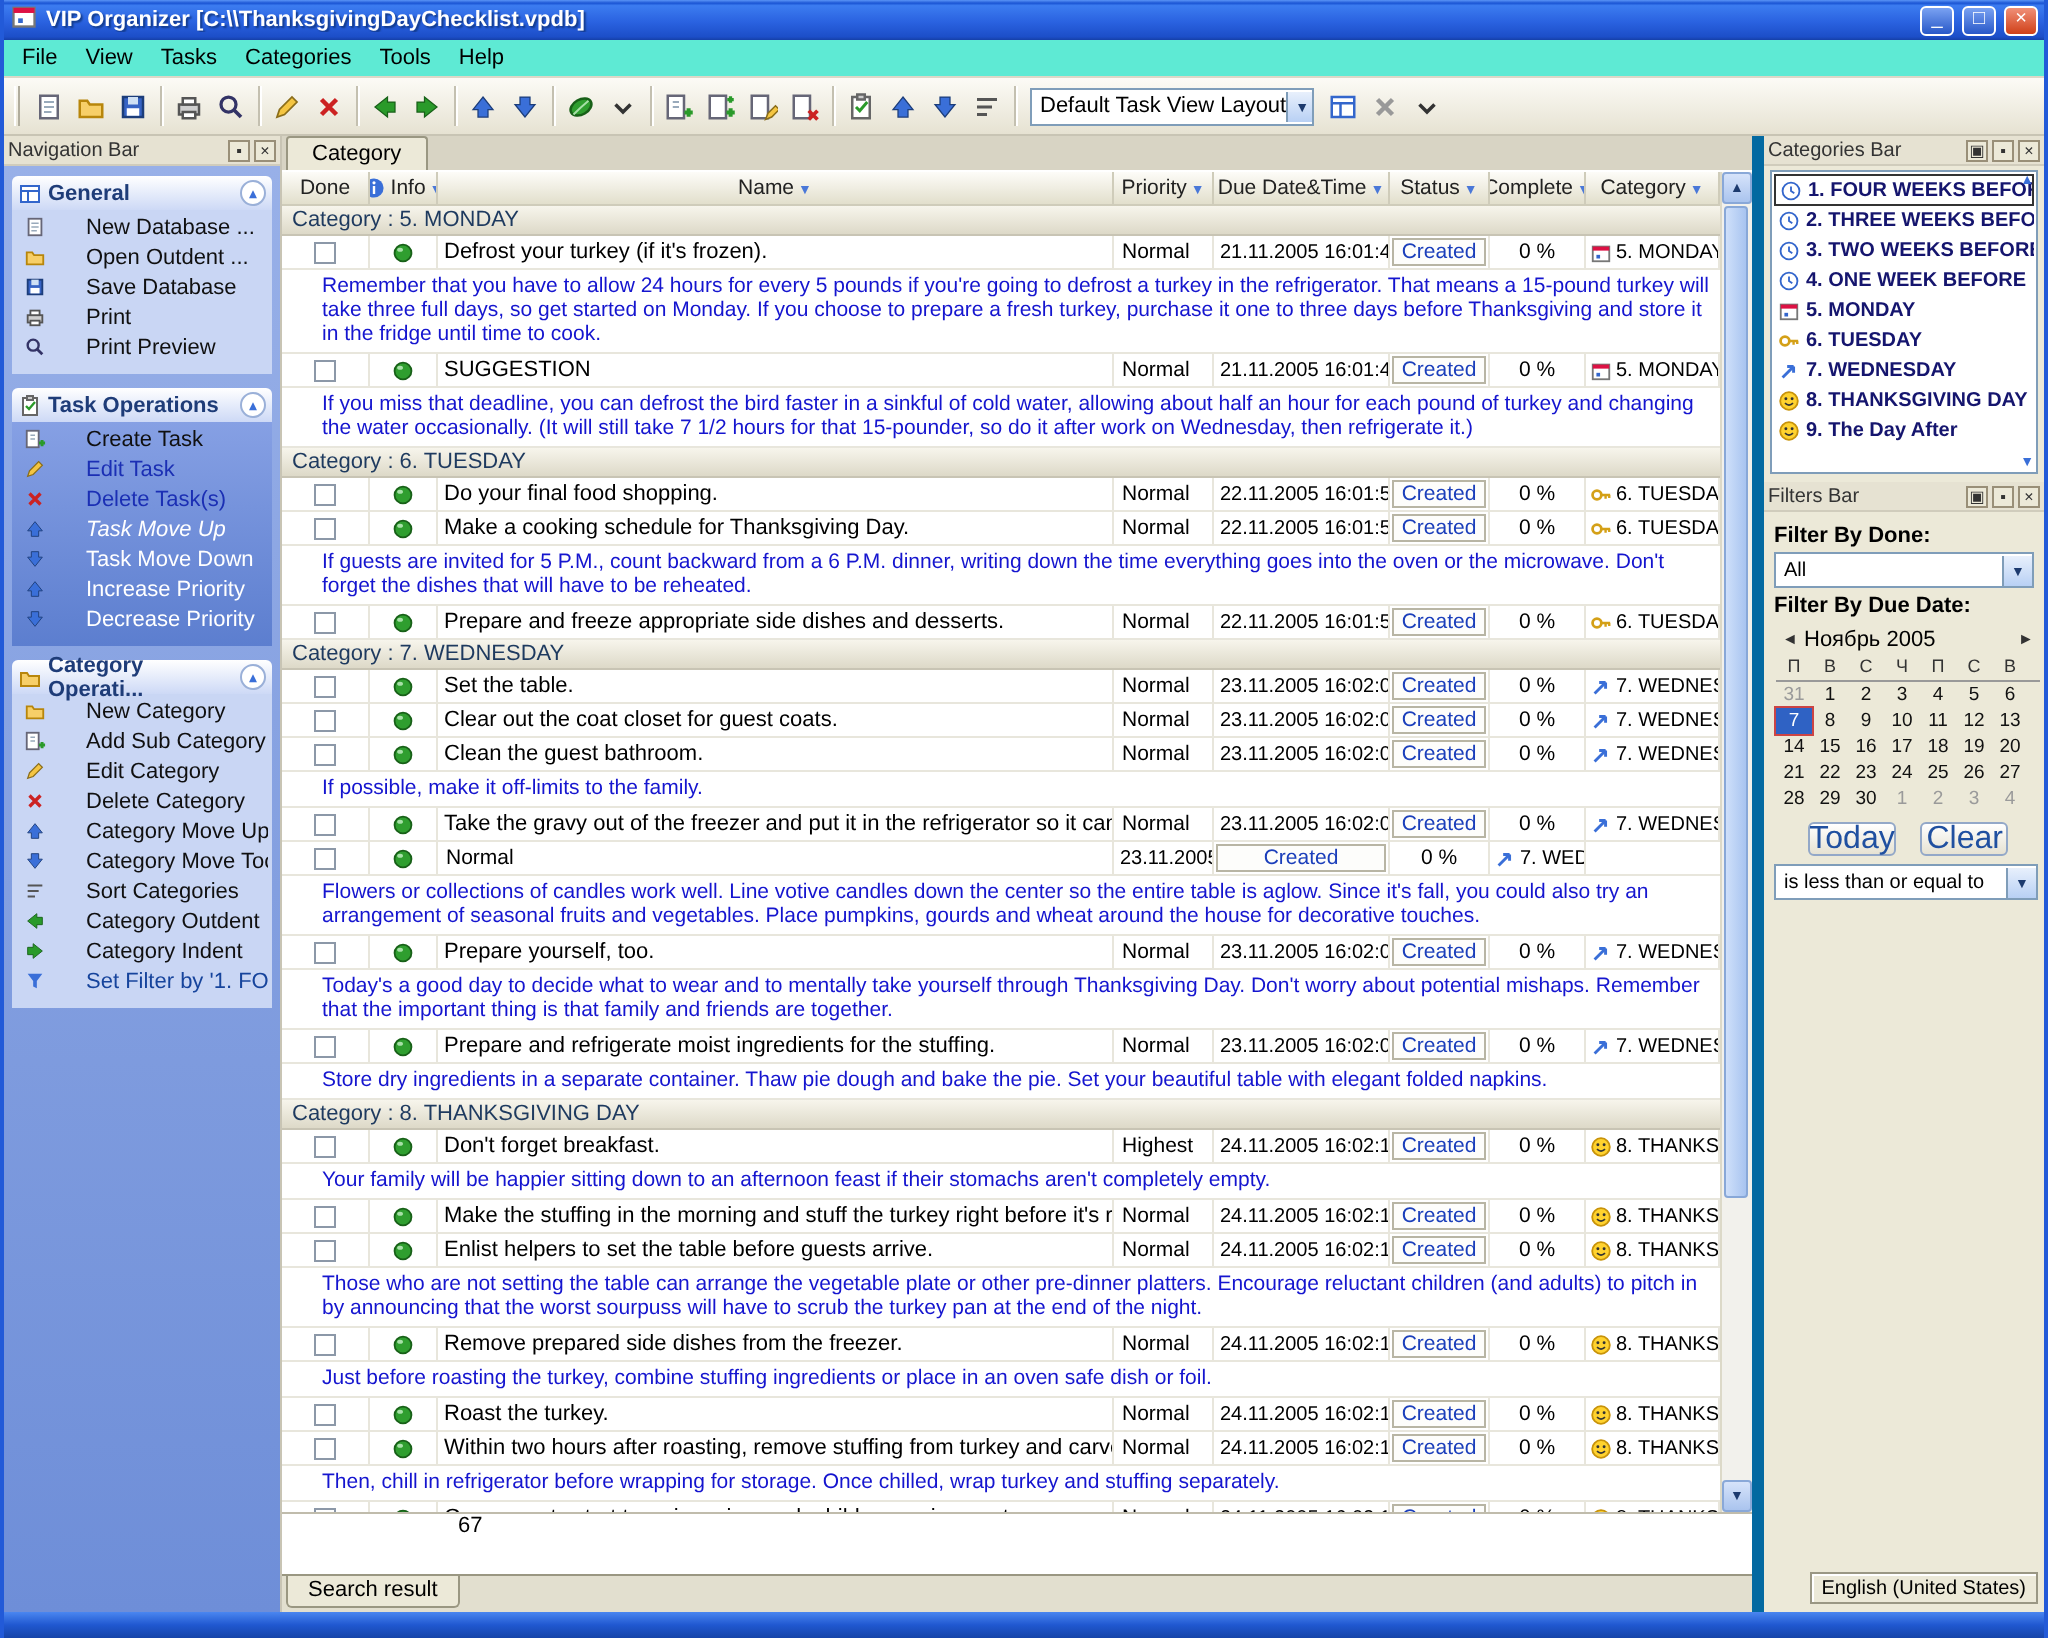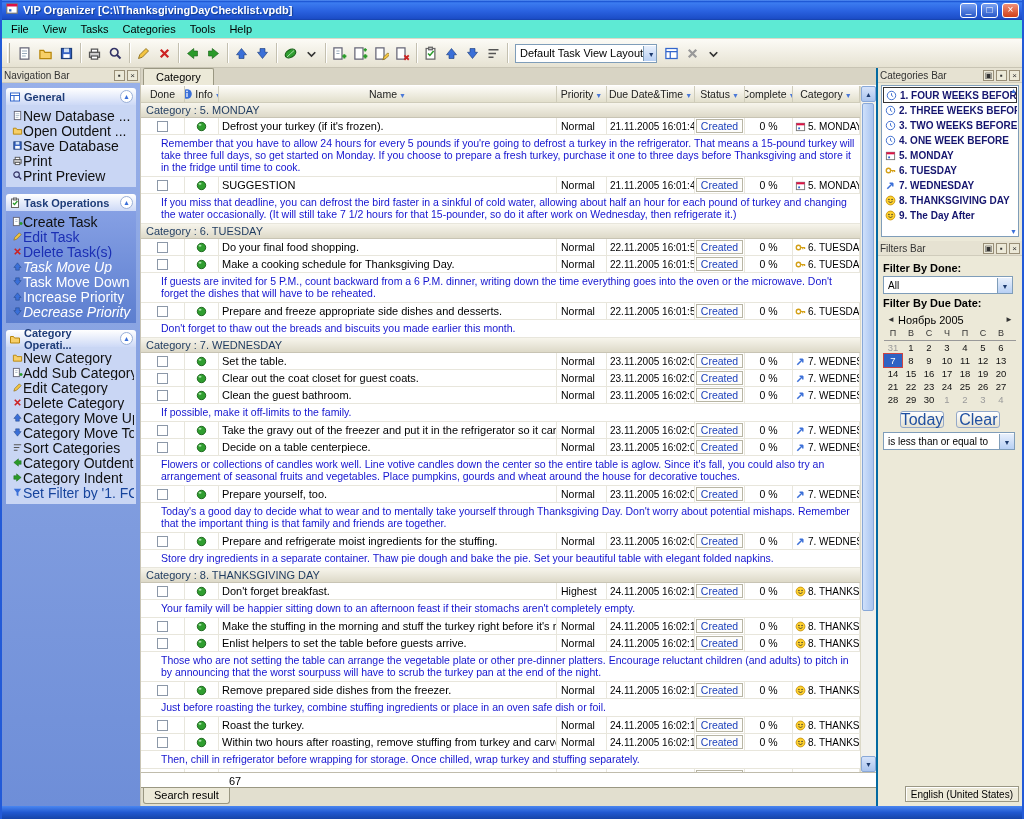--- a/index.html
+++ b/index.html
@@ -28,21 +28,21 @@
 .ph-title{font-size:10px;color:#333;flex:1;white-space:nowrap;overflow:hidden}
 .ph-btn{width:11px;height:11px;border:1px solid #998f78;background:#ece9d8;color:#333;font-size:8px;line-height:9px;text-align:center;flex:none}
 .g-float::before{content:"▣"}.g-pin::before{content:"▪"}.g-close::before{content:"×"}
 .nav-body{flex:1;background:linear-gradient(180deg,#98b0e8,#6e8ed8);padding:5px 4px;overflow:hidden}
 .nav-section{margin-bottom:7px}
 .nav-header{height:17px;background:linear-gradient(#ffffff,#cdd9f6);border-radius:3px 3px 0 0;color:#1e3c78;font-weight:bold;font-size:11px;display:flex;align-items:center;gap:3px;padding:0 3px}
 .nav-chevron{margin-left:auto;width:13px;height:13px;border:1px solid #9ab0d8;border-radius:50%;background:#fff;display:flex;align-items:center;justify-content:center;flex:none}
 .nav-chevron::before{content:"▴";font-size:7px;color:#3a6fd8}
 .nav-items{background:#c9d6f4;padding:3px 2px 4px}
 .nav-section.dark .nav-items{background:linear-gradient(#86a0e4,#5c7ecf)}
-.nav-item{height:15px;display:flex;align-items:center;gap:0;padding-left:4px;font-size:14px;color:#101010;white-space:nowrap;overflow:hidden}
+.nav-item{height:15px;display:flex;gap:20px;padding-left:4px;font-size:11px;color:#101010;white-space:nowrap;overflow:hidden}
 
 .mainpanel{width:735px;display:flex;flex-direction:column;background:#ece9d8;flex:none;min-width:0}
 .tabstrip-top{height:18px;background:#d8d4c4;display:flex;align-items:flex-end;padding-left:2px;border-bottom:1px solid #fff;flex:none}
 .tab-top{height:17px;padding:0 12px;background:#ece9d8;border:1px solid #9a9782;border-bottom:none;border-radius:2px 2px 0 0;font-size:11px;line-height:16px}
 .table-wrap{flex:1;position:relative;min-height:0;background:#fff}
 .thead{display:grid;grid-template-columns:44px 34px 338px 50px 88px 50px 48px 67px;height:17px;width:719px}
 .th{background:linear-gradient(#fdfcf8,#e2dfcc);border-right:1px solid #cfccba;border-bottom:1px solid #cfccba;display:flex;align-items:center;justify-content:center;font-size:10.5px;color:#222;gap:2px;overflow:hidden;white-space:nowrap}
 .th-filter{flex:none}.th-filter::before{content:"▼";font-size:7px;color:#4a78d8}
 .tbody{position:absolute;top:17px;left:0;right:16px;bottom:0;overflow:hidden;background:#fff}
 .vscroll{position:absolute;top:0;right:0;bottom:0;width:16px;background:#f2f1ec;border-left:1px solid #dcd9c8}
@@ -55,26 +55,26 @@
 .cell{border-right:1px solid #e8e6dc;display:flex;align-items:center;overflow:hidden;font-size:10.5px;color:#000;white-space:nowrap}
 .cell.done,.cell.info,.cell.comp{justify-content:center}
 .checkbox{width:11px;height:11px;border:1px solid #8c98a8;background:#fff}
 .cell.name{font-size:11px;padding-left:3px}
 .cell.pri{padding-left:4px}
 .cell.due{padding-left:3px;font-size:10px}
 .cell.status{padding:1px}
 .status-box{flex:1;height:100%;border:1px solid #b8b5a4;display:flex;align-items:center;justify-content:center;color:#1b3fbb;font-size:10.5px;background:#fdfdfb}
 .cell.cat{gap:2px;padding-left:2px;font-size:10px}
 .note-row{padding:2px 4px 3px 20px;font-size:10.5px;line-height:12px;color:#1515cf;border-bottom:1px solid #e8e6dc;background:#fff}
-.value-strip{height:15px;background:#fff;border-top:1px solid #c0bcac;display:flex;align-items:flex-end;flex:none}
+.value-strip{height:31px;background:#fff;border-top:1px solid #c0bcac;display:flex;align-items:flex-start;flex:none}
 .value-strip span{margin-left:88px;font-size:11px}
 .tabstrip-bottom{height:19px;background:#e2dfcf;display:flex;align-items:flex-start;padding-left:2px;border-top:1px solid #9a9782;flex:none}
 .tab-bottom{height:16px;padding:0 10px;background:#ece9d8;border:1px solid #9a9782;border-top:none;border-radius:0 0 3px 3px;font-size:11px;line-height:15px}
 
-.rightpanel{width:146px;background:#ece9d8;display:flex;flex-direction:column;position:relative;border-left:2px solid #0369a1;flex:none}
+.rightpanel{width:146px;background:#ece9d8;display:flex;flex-direction:column;position:relative;border-left:6px solid #0369a1;flex:none}
 .cat-list{margin:2px 3px 4px;background:#fff;border:1px solid #7f9db9;height:152px;position:relative;padding:1px;overflow:hidden}
 .cat-item{height:15px;display:flex;align-items:center;gap:3px;padding:0 2px;font-size:10px;font-weight:bold;color:#15156e;white-space:nowrap;overflow:hidden}
 .cat-item.selected{border:1px solid #333;height:16px}
 .list-spin{position:absolute;right:1px;font-size:7px;color:#3a6fd8}
 .spin-up{top:1px}.spin-down{bottom:1px}
 .spin-up::before{content:"▲"}.spin-down::before{content:"▼"}
 .filters-body{padding:3px 5px;font-size:11px}
 .flabel{font-weight:bold;margin:3px 0 2px;font-size:11px}
 .fcombo{width:130px;height:18px;background:#fff;border:1px solid #7f9db9;display:flex;align-items:center;font-size:10px;padding-left:4px;white-space:nowrap;overflow:hidden}
 .cal{width:132px;margin:3px 0 0 1px}
@@ -467,21 +467,21 @@
                   </svg>
                 </span>
                 <span style="color: rgb(255, 255, 255);">Increase Priority</span>
               </div>
               <div class="nav-item">
                 <span class="icon">
                   <svg viewBox="0 0 12 12">
                     <path d="M6 10L2 5h2V2h4v3h2z" fill="#3a6fd8" stroke="#1c3d7a" stroke-width="0.5"></path>
                   </svg>
                 </span>
-                <span style="color: rgb(255, 255, 255); font-style: italic;">Decrease Priority</span>
+                <span style="color: rgb(255, 255, 255);">Decrease Priority</span>
               </div>
             </div>
           </div>
           <div class="nav-section">
             <div class="nav-header">
               <span class="icon">
                 <svg viewBox="0 0 12 12">
                   <path d="M1.5 3.5h3l1 1.5h5v5h-9z" fill="#f7cf68" stroke="#b8860b"></path>
                 </svg>
               </span>
@@ -771,21 +771,20 @@
               <div class="cell cat">
                 <span class="icon">
                   <svg viewBox="0 0 12 12">
                     <circle cx="3.8" cy="6" r="2.4" fill="none" stroke="#d4a017" stroke-width="1.5"></circle>
                     <path d="M6 6h5M8.5 6v2M10.5 6v1.6" stroke="#d4a017" stroke-width="1.3"></path>
                   </svg>
                 </span>
                 <span>6. TUESDAY</span>
               </div>
             </div>
-            <div class="note-row">Don't forget to thaw out the breads and biscuits you made earlier this month.</div>
             <div class="group-row">
               <span>Category : 7. WEDNESDAY</span>
             </div>
             <div class="task-row">
               <div class="cell done">
                 <span class="checkbox"></span>
               </div>
               <div class="cell info">
                 <span class="icon">
                   <svg viewBox="0 0 12 12">
@@ -904,21 +903,20 @@
                 <span class="checkbox"></span>
               </div>
               <div class="cell info">
                 <span class="icon">
                   <svg viewBox="0 0 12 12">
                     <circle cx="6" cy="6" r="4.6" fill="#2f9e2f" stroke="#186018"></circle>
                     <ellipse cx="4.4" cy="4.2" rx="1.6" ry="1.1" fill="#a8e0a8"></ellipse>
                   </svg>
                 </span>
               </div>
-              <div class="cell name">Decide on a table centerpiece.</div>
               <div class="cell pri">Normal</div>
               <div class="cell due">23.11.2005 16:02:05</div>
               <div class="cell status">
                 <span class="status-box">Created</span>
               </div>
               <div class="cell comp">0 %</div>
               <div class="cell cat">
                 <span class="icon">
                   <svg viewBox="0 0 12 12">
                     <path d="M2.5 9.5L8.5 3.5" stroke="#3a6fd8" stroke-width="1.6"></path>

